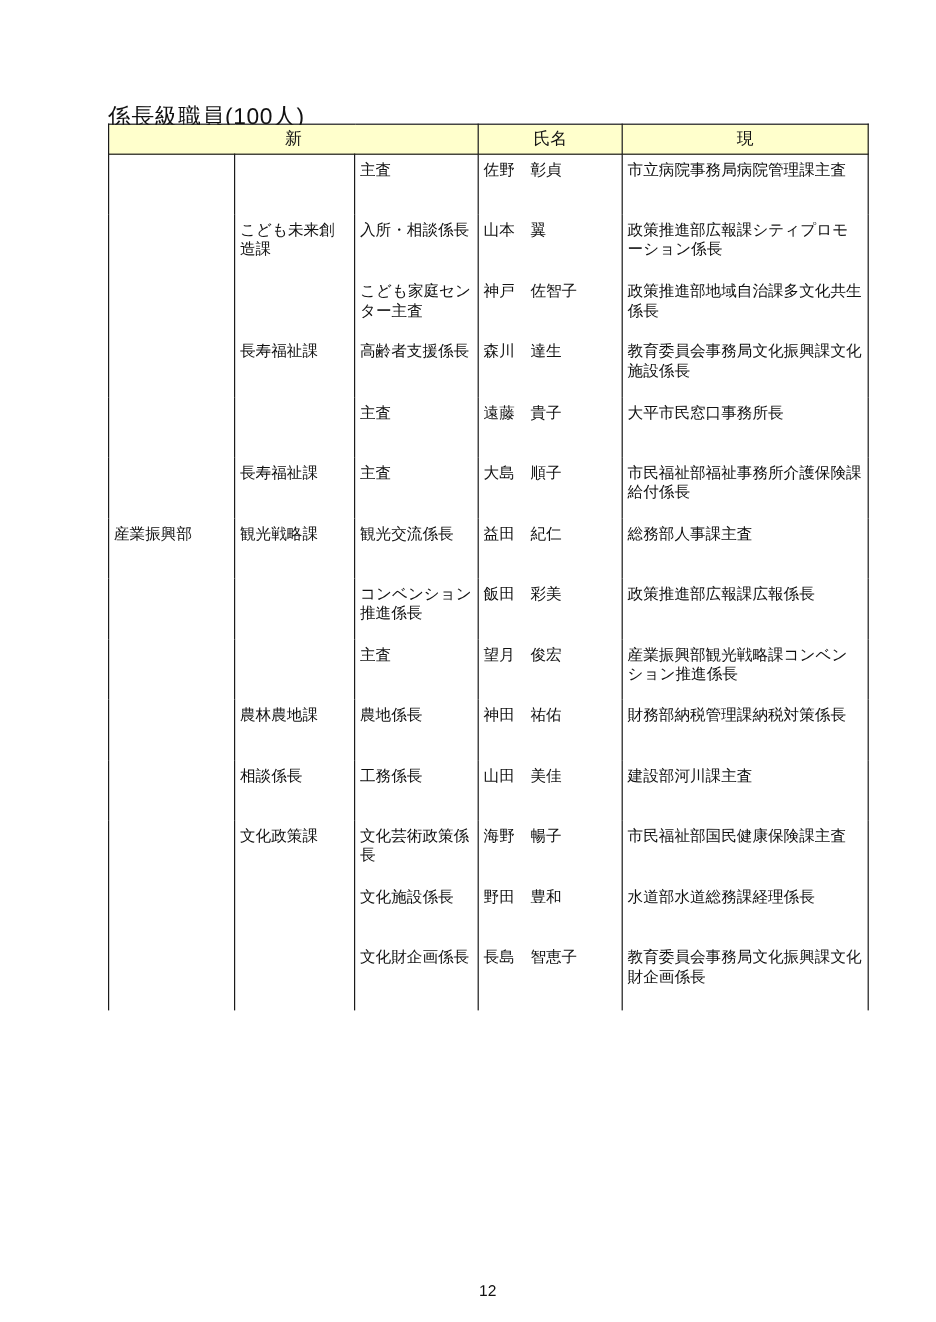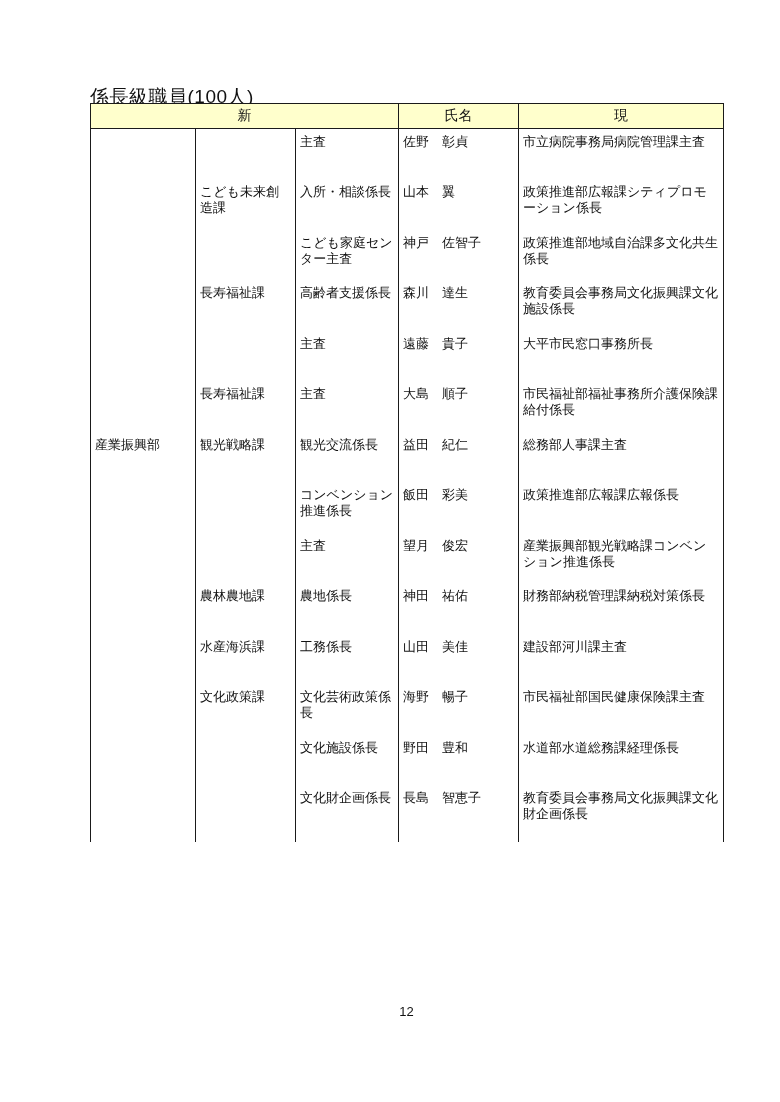--- a/index.html
+++ b/index.html
@@ -57,21 +57,21 @@
   }
   td.c-name {
     font-size: 15px;
     line-height: 18px;
     padding-top: 4px;
     white-space: nowrap;
   }
   .page-number {
     position: absolute;
     left: 90px;
-    top: 1004px;
+    top: 1068px;
     width: 633px;
     text-align: center;
     font-size: 13px;
   }
 </style>
 </head>
 <body>
 
 <div class="doc-title">係長級職員(100人)</div>
 
@@ -156,21 +156,21 @@
   </tr>
       <tr>
     <td class="c-dept"></td>
     <td class="c-div">農林農地課</td>
     <td class="c-pos">農地係長</td>
     <td class="c-name">神田　祐佑</td>
     <td class="c-cur">財務部納税管理課納税対策係長</td>
   </tr>
       <tr>
     <td class="c-dept"></td>
-    <td class="c-div">水産海浜課</td>
+    <td class="c-div">相談係長</td>
     <td class="c-pos">工務係長</td>
     <td class="c-name">山田　美佳</td>
     <td class="c-cur">建設部河川課主査</td>
   </tr>
       <tr>
     <td class="c-dept"></td>
     <td class="c-div">文化政策課</td>
     <td class="c-pos">文化芸術政策係長</td>
     <td class="c-name">海野　暢子</td>
     <td class="c-cur">市民福祉部国民健康保険課主査</td>

